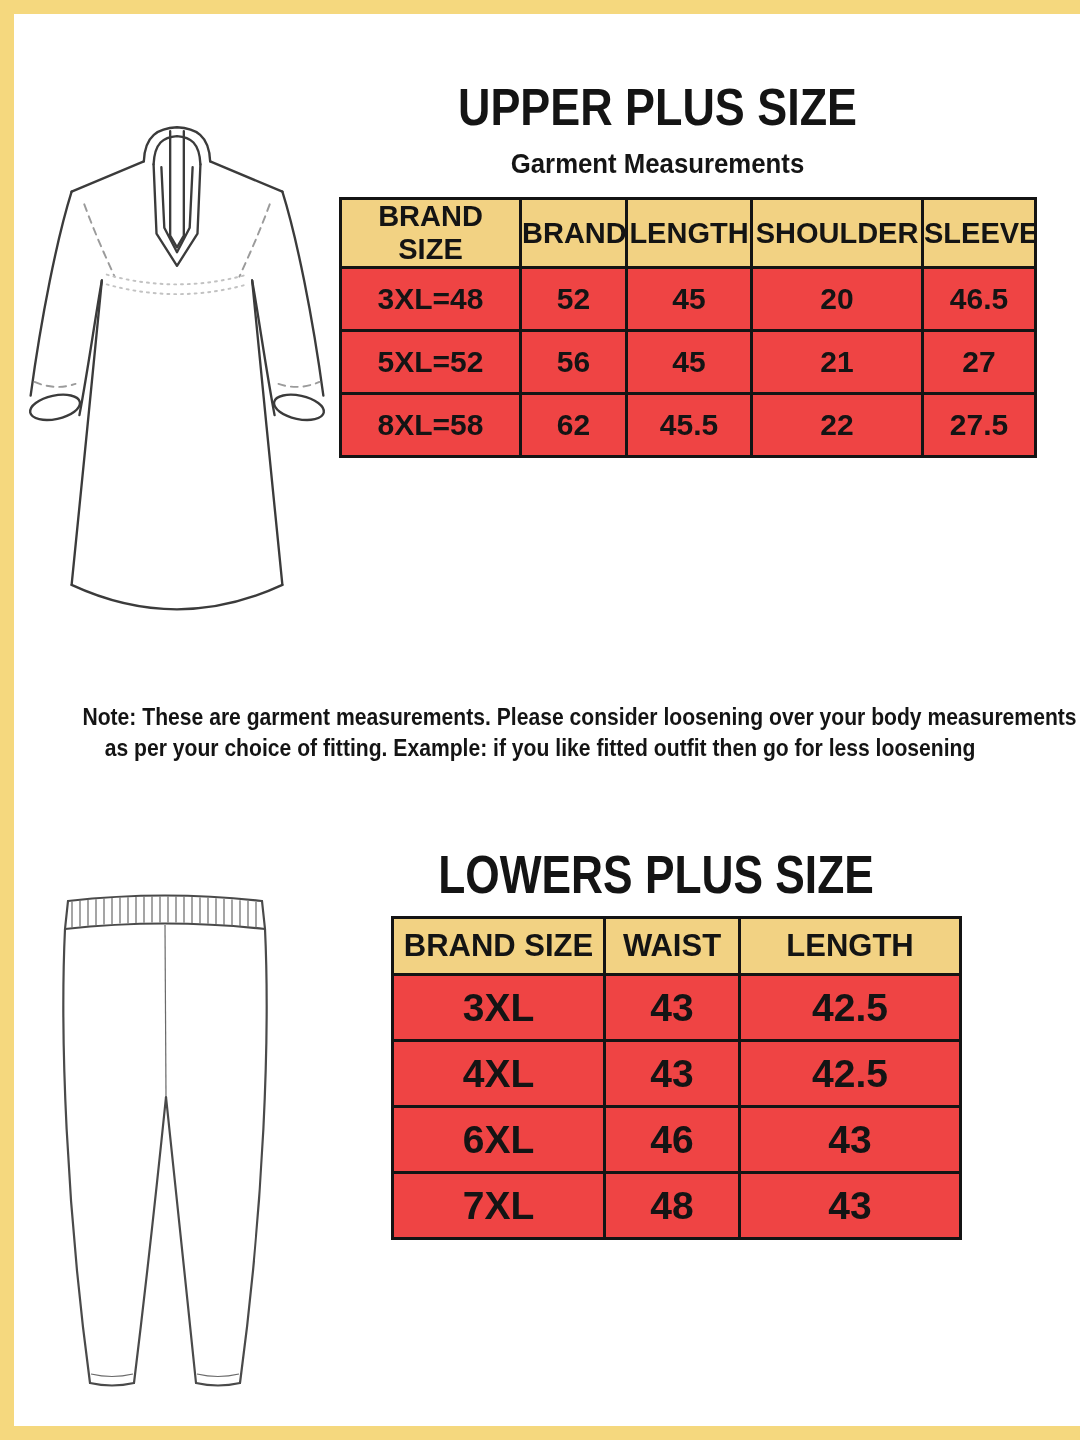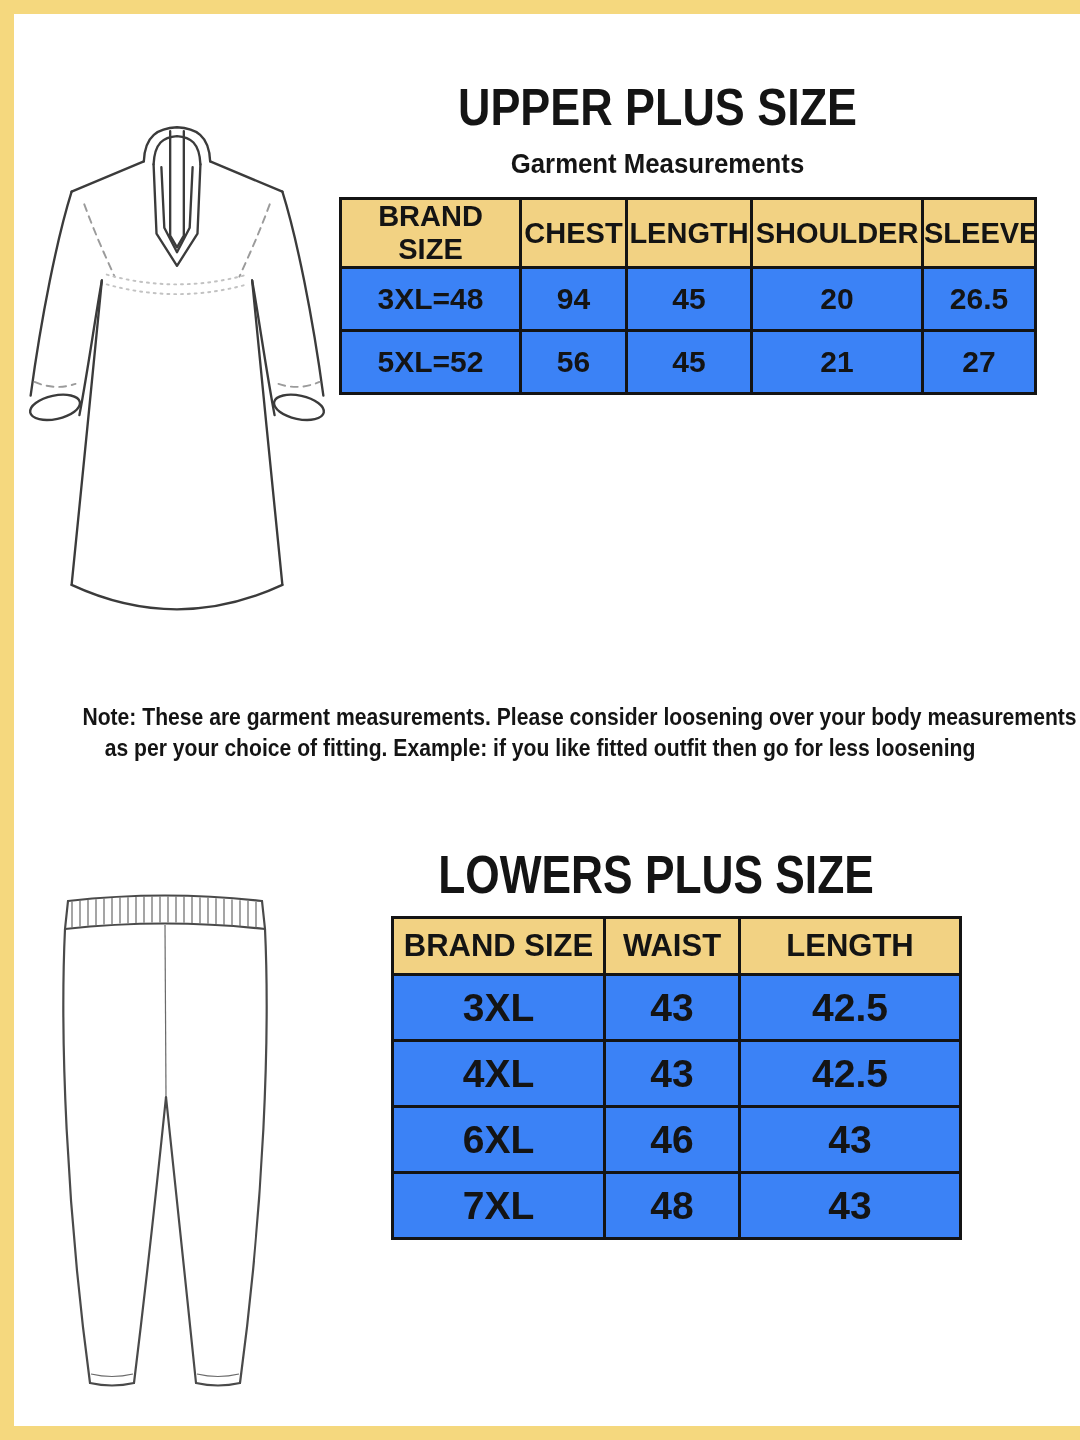--- a/index.html
+++ b/index.html
@@ -21,21 +21,21 @@
   .lower-title{left:310px;top:847px;width:692px;font-size:54px;transform:scaleX(0.82);transform-origin:50% 50%;}
 
   table.size-table{
     position:absolute;border-collapse:collapse;table-layout:fixed;
   }
   table.size-table th,table.size-table td{
     border:3px solid #141414;text-align:center;vertical-align:middle;
     font-weight:bold;color:#141414;padding:0;overflow:hidden;
   }
   table.size-table th{background:#F2D283;}
-  table.size-table td{background:#3b82f6;}
+  table.size-table td{background:#ef4444;}
 
   .upper-table{left:339px;top:197px;width:695px;}
   .upper-table th{height:52px;font-size:29px;}
   .upper-table td{height:60px;font-size:30px;}
 
   .lower-table{left:391px;top:916px;width:568px;}
   .lower-table th{height:54px;font-size:31px;}
   .lower-table td{height:63px;font-size:39px;}
 
   .note{
@@ -90,40 +90,47 @@
     <colgroup>
       <col style="width:180px">
         <col style="width:106px">
         <col style="width:125px">
         <col style="width:171px">
         <col style="width:113px">
     </colgroup>
     <thead>
       <tr>
         <th>BRAND SIZE</th>
-        <th>CHEST</th>
+        <th>BRAND</th>
         <th>LENGTH</th>
         <th>SHOULDER</th>
         <th>SLEEVE</th>
       </tr>
     </thead>
     <tbody>
       <tr>
         <td>3XL=48</td>
-        <td>94</td>
+        <td>52</td>
         <td>45</td>
         <td>20</td>
-        <td>26.5</td>
+        <td>46.5</td>
       </tr>
       <tr>
         <td>5XL=52</td>
         <td>56</td>
         <td>45</td>
         <td>21</td>
         <td>27</td>
+      </tr>
+      <tr>
+        <td>8XL=58</td>
+        <td>62</td>
+        <td>45.5</td>
+        <td>22</td>
+        <td>27.5</td>
       </tr>
     </tbody>
   </table>
 
   <div class="note">
     <span>Note: These are garment measurements. Please consider loosening over your body measurements</span><br>
     <span>as per your choice of fitting. Example: if you like fitted outfit then go for less loosening</span>
   </div>
 
   <svg class="pants-svg" viewBox="0 0 210 510" aria-hidden="true">

